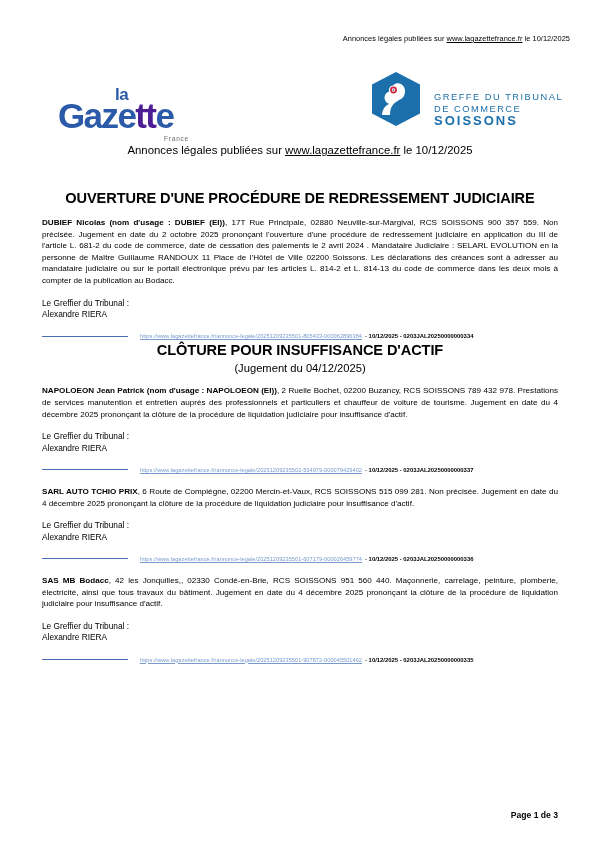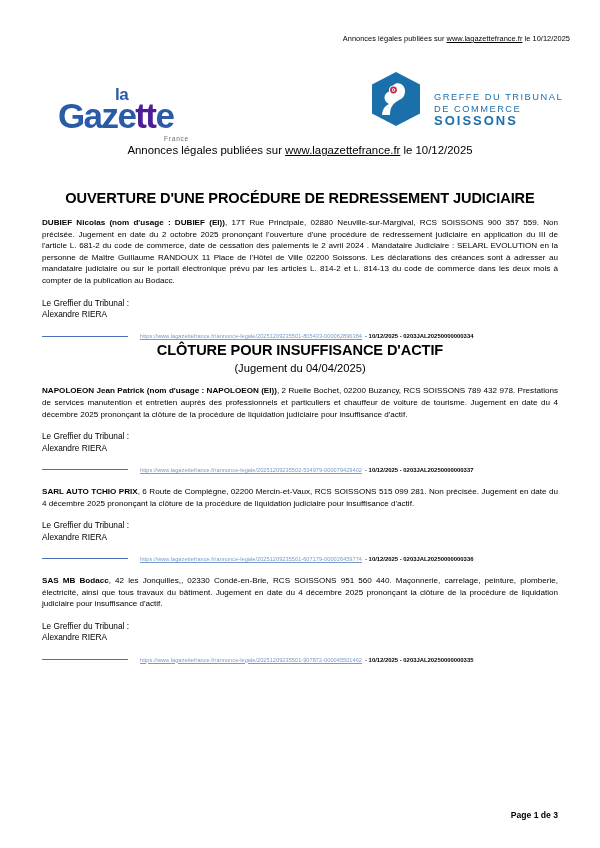--- a/index.html
+++ b/index.html
@@ -263,21 +263,21 @@
         <div>Alexandre RIERA</div>
       </div>
       <div class="ref-row">
         <span class="ref-rule"></span>
         <span class="ref-url">https://www.lagazettefrance.fr/annonce-legale/20251209235501-805433-000062896384</span>
         <span class="ref-tail">- 10/12/2025 - 0203JAL20250000000334</span>
       </div>
     </div>
 
     <h1 class="section-title title-2">CLÔTURE POUR INSUFFISANCE D'ACTIF</h1>
-    <div class="section-sub">(Jugement du 04/04/2025)</div>
+    <div class="section-sub">(Jugement du 04/12/2025)</div>
 
     <div class="block">
       <p class="body-text"><b>NAPOLOEON Jean Patrick (nom d'usage : NAPOLOEON (EI))</b><span>, 2 Ruelle Bochet, 02200 Buzancy, RCS SOISSONS 789 432 978. Prestations de services manutention et entretien auprès des professionnels et particuliers et chauffeur de voiture de tourisme. Jugement en date du 4 décembre 2025 prononçant la clôture de la procédure de liquidation judiciaire pour insuffisance d'actif.</span></p>
       <div class="signature">
         <div>Le Greffier du Tribunal :</div>
         <div>Alexandre RIERA</div>
       </div>
       <div class="ref-row">
         <span class="ref-rule"></span>
         <span class="ref-url">https://www.lagazettefrance.fr/annonce-legale/20251209235502-534979-000079429402</span>

